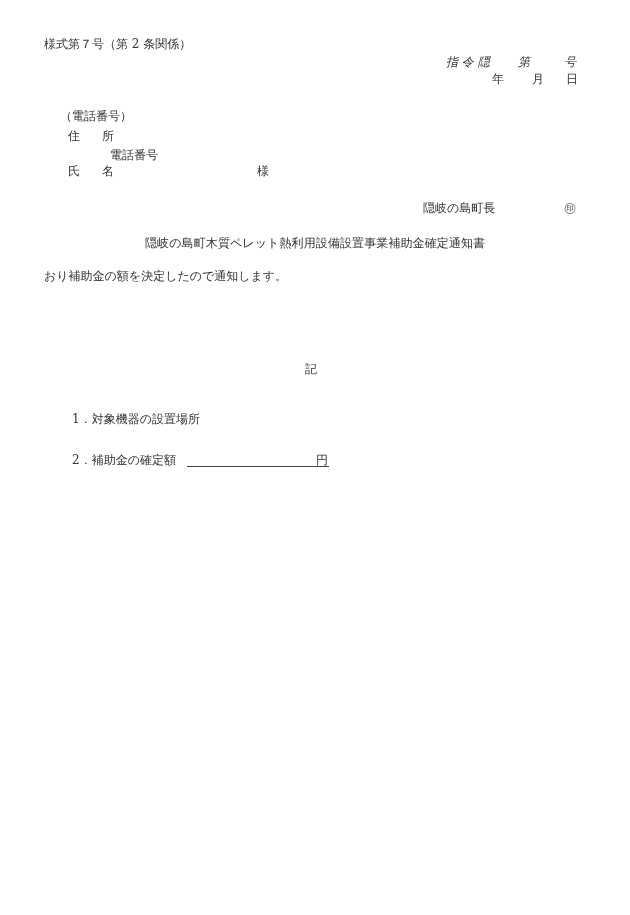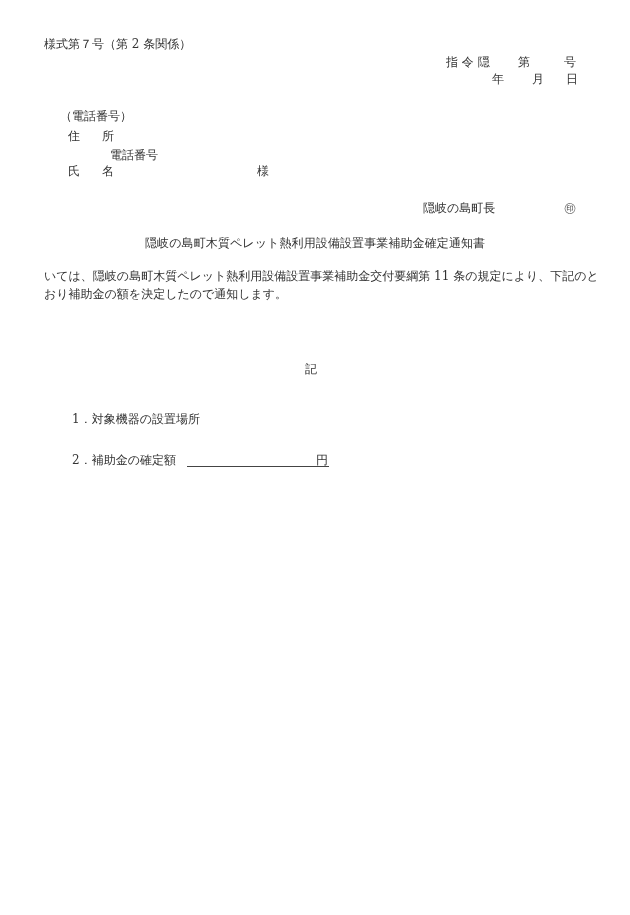--- a/index.html
+++ b/index.html
@@ -12,21 +12,21 @@
     height: 915px;
     position: relative;
     overflow: hidden;
     font-family: "DejaVu Serif", "Liberation Serif", serif;
     color: #333333;
     font-size: 12px;
   }
   .abs { position: absolute; white-space: nowrap; line-height: 14px; }
   .form-no { left: 44px; top: 37px; }
   .ref-line { left: 446px; top: 55px; }
-  .ref-line span { position: absolute; white-space: nowrap; }
+  .ref-line span { position: absolute; white-space: nowrap; font-style: italic; }
   .date-line { left: 492px; top: 72px; }
   .date-line span { position: absolute; white-space: nowrap; }
 
   .recipient-heading { left: 60px; top: 109px; }
   .addr-label { left: 68px; top: 129px; }
   .addr-label2 { left: 102px; top: 129px; }
   .tel-label { left: 68px; top: 148px; margin-left: 42px; }
   .name-label { left: 68px; top: 164px; }
   .name-label2 { left: 102px; top: 164px; }
   .sama { left: 257px; top: 164px; }
@@ -82,21 +82,20 @@
 <div class="abs name-label">氏</div>
 <div class="abs name-label2">名</div>
 <div class="abs sama">様</div>
 
 <div class="abs mayor">隠岐の島町長</div>
 <div class="abs seal">㊞</div>
 
 <div class="abs doc-title">隠岐の島町木質ペレット熱利用設備設置事業補助金確定通知書</div>
 
 <div class="abs body-text">
-  <span class="line">いては、隠岐の島町木質ペレット熱利用設備設置事業補助金交付要綱第 11 条の規定により、下記のと</span>
   <span class="line">おり補助金の額を決定したので通知します。</span>
 </div>
 
 <div class="abs ki">記</div>
 
 <div class="abs item1">1．対象機器の設置場所</div>
 
 <div class="abs item2">2．補助金の確定額</div>
 <div class="amount-blank"></div>
 <div class="abs yen">円</div>

